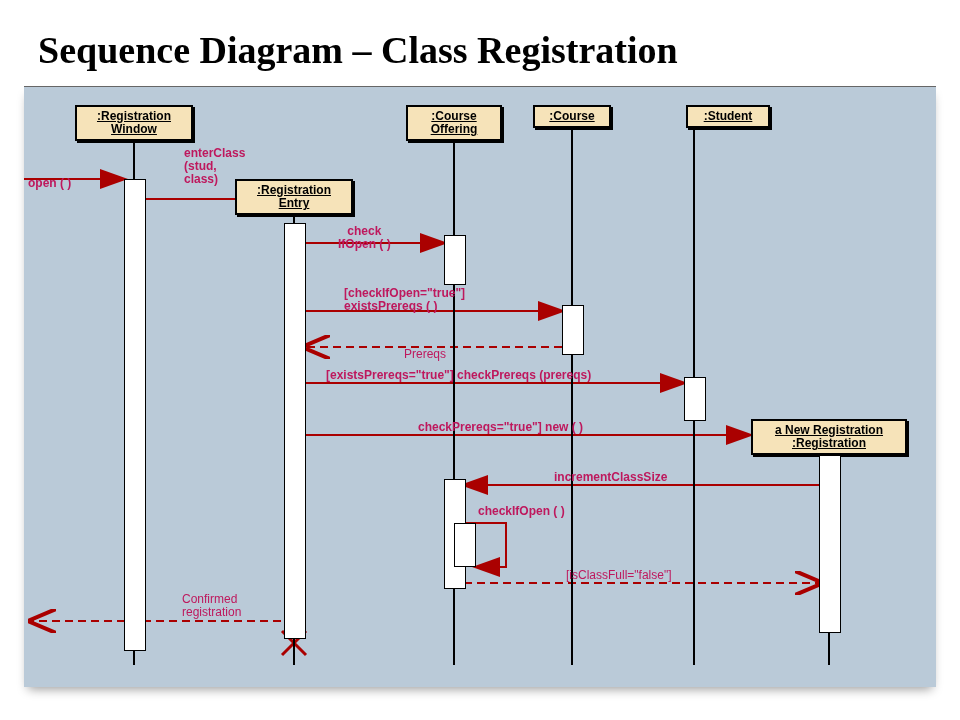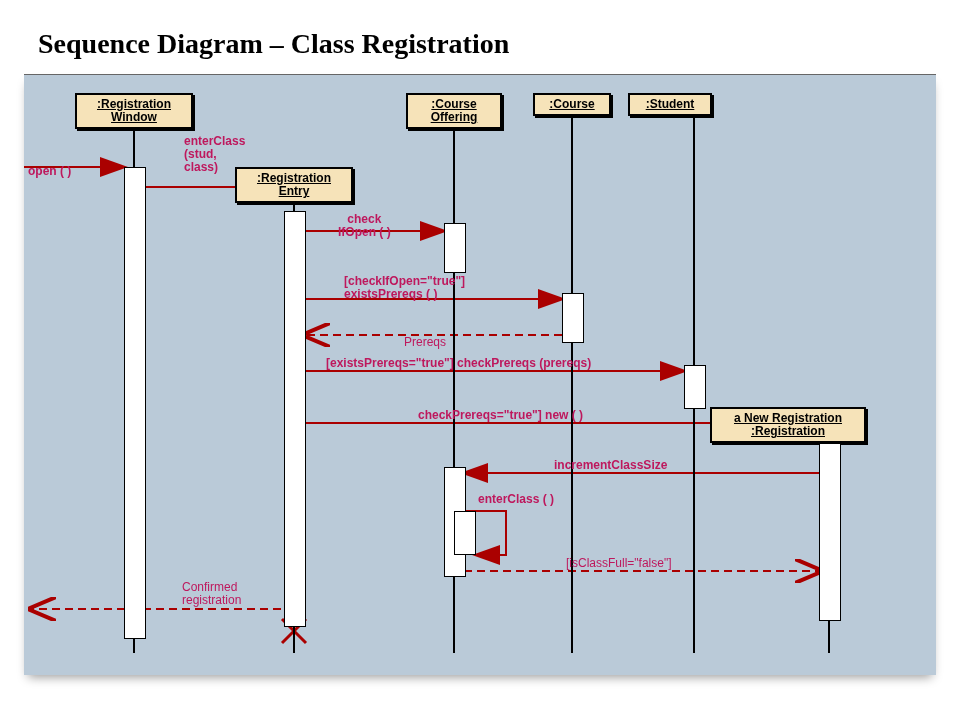--- a/index.html
+++ b/index.html
@@ -5,21 +5,21 @@
   body {
     margin: 0;
     padding: 0;
     font-family: Georgia, 'Times New Roman', serif;
     background: #fff;
     width: 960px;
     height: 720px;
     overflow: hidden;
   }
   .title {
-    font-size: 28px;
+    font-size: 38px;
     font-weight: bold;
     padding: 28px 0 14px 38px;
   }
   .canvas-wrap {
     position: relative;
     margin: 0 24px 0 24px;
     width: 912px;
     height: 600px;
     background: #bacad8;
     border-top: 1px solid #666;
@@ -104,23 +104,23 @@
 Window</div>
     <div class="lifeline" style="left: 269px; top: 128px; height: 450px;"></div>
     <div class="obj" style="left: 211px; top: 92px; width: 118px; min-height: 36px; white-space: pre-line;">:Registration
 Entry</div>
     <div class="lifeline" style="left: 429px; top: 54px; height: 524px;"></div>
     <div class="obj" style="left: 382px; top: 18px; width: 96px; min-height: 36px; white-space: pre-line;">:Course
 Offering</div>
     <div class="lifeline" style="left: 547px; top: 40px; height: 538px;"></div>
     <div class="obj" style="left: 509px; top: 18px; width: 78px; min-height: 22px; white-space: pre-line;">:Course</div>
     <div class="lifeline" style="left: 669px; top: 40px; height: 538px;"></div>
-    <div class="obj" style="left: 604px; top: 18px; width: 84px; min-height: 22px; white-space: pre-line;">:Student</div>
+    <div class="obj" style="left: 662px; top: 18px; width: 84px; min-height: 22px; white-space: pre-line;">:Student</div>
     <div class="lifeline" style="left: 804px; top: 366px; height: 212px;"></div>
-    <div class="obj" style="left: 686px; top: 332px; width: 156px; min-height: 34px; white-space: pre-line; text-align: center;">a New Registration
+    <div class="obj" style="left: 727px; top: 332px; width: 156px; min-height: 34px; white-space: pre-line; text-align: center;">a New Registration
 :Registration</div>
     <div class="act" style="left: 100px; top: 92px; width: 20px; height: 470px;"></div>
     <div class="act" style="left: 260px; top: 136px; width: 20px; height: 414px;"></div>
     <div class="act" style="left: 420px; top: 148px; width: 20px; height: 48px;"></div>
     <div class="act" style="left: 538px; top: 218px; width: 20px; height: 48px;"></div>
     <div class="act" style="left: 660px; top: 290px; width: 20px; height: 42px;"></div>
     <div class="act" style="left: 795px; top: 368px; width: 20px; height: 176px;"></div>
     <div class="act" style="left: 420px; top: 392px; width: 20px; height: 108px;"></div>
     <div class="act" style="left: 430px; top: 436px; width: 20px; height: 42px;"></div>
     <div class="label" style="left: 4px; top: 90px; white-space: pre-line;">open ( )</div>
@@ -128,17 +128,17 @@
 (stud,
 class)</div>
     <div class="label" style="left: 314px; top: 138px; white-space: pre-line; text-align: center;">check
 IfOpen ( )</div>
     <div class="label" style="left: 320px; top: 200px; white-space: pre-line;">[checkIfOpen="true"]
 existsPrereqs ( )</div>
     <div class="label return" style="left: 380px; top: 246px; white-space: pre-line; margin-top: 15px;">Prereqs</div>
     <div class="label" style="left: 302px; top: 282px; white-space: pre-line;">[existsPrereqs="true"] checkPrereqs (prereqs)</div>
     <div class="label" style="left: 394px; top: 334px; white-space: pre-line;">checkPrereqs="true"] new ( )</div>
     <div class="label" style="left: 530px; top: 384px; white-space: pre-line;">incrementClassSize</div>
-    <div class="label" style="left: 454px; top: 418px; white-space: pre-line;">enterClass ( )</div>
+    <div class="label" style="left: 454px; top: 418px; white-space: pre-line;">checkIfOpen ( )</div>
     <div class="label return" style="left: 542px; top: 482px; white-space: pre-line;">[isClassFull="false"]</div>
     <div class="label return" style="left: 158px; top: 506px; white-space: pre-line;">Confirmed
 registration</div>
   </div>
 
 </body></html>

